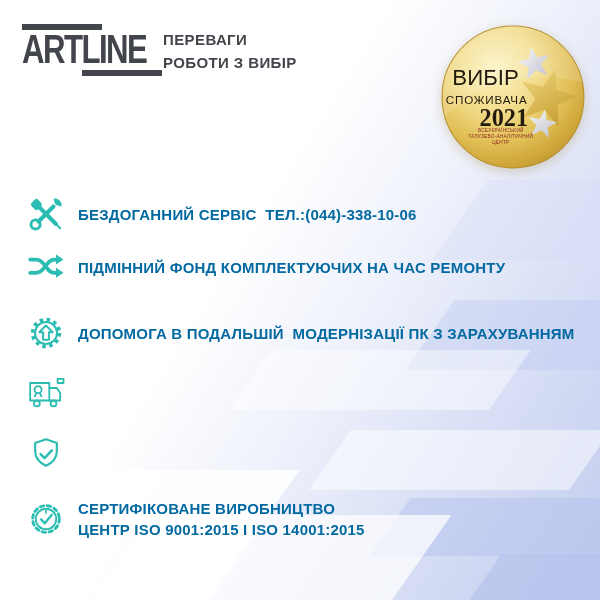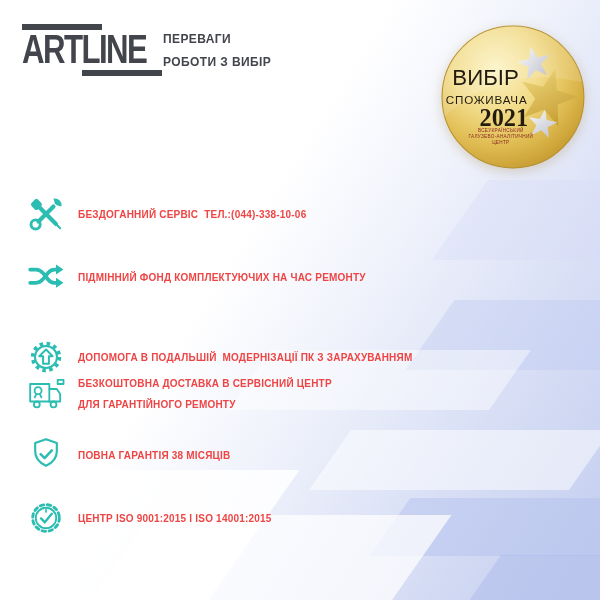--- a/index.html
+++ b/index.html
@@ -25,36 +25,36 @@
   .logo-bar-top{position:absolute;left:0;top:0;width:57%;height:6px;background:#43454C;}
   .logo-bar-bottom{position:absolute;right:0;bottom:0;width:57%;height:6px;background:#43454C;}
   .logo-text{
     position:absolute;left:0;top:4px;color:#43454C;font-weight:700;font-size:40px;
     line-height:42px;letter-spacing:-2px;transform:scaleX(.78);transform-origin:left top;
     white-space:nowrap;
   }
   
   .header{
     position:absolute;left:163px;top:28px;color:#43454C;font-weight:700;
-    font-size:12px;line-height:23px;letter-spacing:.4px;white-space:nowrap;
+    font-size:15px;line-height:23px;letter-spacing:.4px;white-space:nowrap;
   }
   
   .medal{
     position:absolute;left:438px;top:22px;width:152px;height:152px;
     filter:drop-shadow(0 3px 6px rgba(150,120,40,.28));
   }
   .medal text{font-family:"Liberation Sans",sans-serif;}
   .medal .year{font-family:"Liberation Serif",serif;}
   
   .adv{position:absolute;left:26px;display:flex;align-items:center;gap:12px;}
   .adv-icon{width:40px;height:40px;flex:0 0 40px;}
-  .adv-text{color:#ef4444;font-weight:700;font-size:10px;line-height:21px;letter-spacing:.2px;}
+  .adv-text{color:#0369a1;font-weight:700;font-size:15px;line-height:21px;letter-spacing:.2px;}
   .adv-line{white-space:pre;}
   .adv-line:empty{display:none;}
-  .a1{top:194px;} .a2{top:257px;align-items:center;} .a3{top:313px;margin-top:24px;} .a4{top:373px;} .a5{top:435px;} .a6{top:498px;}
+  .a1{top:194px;} .a2{top:247px;align-items:center;} .a3{top:313px;} .a4{top:373px;} .a5{top:435px;} .a6{top:498px;}
 </style>
 </head>
 <body>
 
 <div style="position:absolute;inset:0;">
 
   <div class="bg">
     <div class="shape s1"></div>
     <div class="shape s2"></div>
     <div class="shape s3"></div>
@@ -176,50 +176,43 @@
           <rect x="5" y="12" width="23" height="21"></rect>
           <path d="M28 18 h9 l4 6 v9 h-13"></path>
           <circle cx="13" cy="36.5" r="3.5"></circle>
           <circle cx="33" cy="36.5" r="3.5"></circle>
           <circle cx="14.5" cy="20" r="4.2"></circle>
           <path d="M12.5 23.8 l-2 4.2 M16.5 23.8 l2 4.2"></path>
           <rect x="38" y="7" width="7" height="5"></rect>
         </g>
       </svg>
     </span>
-    <div class="adv-text">
-      <div class="adv-line">БЕЗКОШТОВНА ДОСТАВКА В СЕРВІСНИЙ ЦЕНТР</div>
-      <div class="adv-line">ДЛЯ ГАРАНТІЙНОГО РЕМОНТУ</div>
-    </div>
   </div>
 
   <div class="adv a5">
     <span class="adv-icon">
       <svg viewBox="0 0 48 48" width="40" height="40">
         <g fill="none" stroke="#2CBDB2" stroke-linejoin="round" stroke-linecap="round">
           <path d="M24 5 l13 4.5 v10 c0 8.5 -5.5 14 -13 17.5 C16.5 33.5 11 28 11 19.5 v-10 z" stroke-width="2.6"></path>
           <path d="M17.5 23 l4.8 4.8 L31 18.5" stroke-width="3"></path>
         </g>
       </svg>
     </span>
-    <div class="adv-text">
-      <div class="adv-line">ПОВНА ГАРАНТІЯ 38 МІСЯЦІВ</div>
-
-    </div>
   </div>
 
   <div class="adv a6">
     <span class="adv-icon">
       <svg viewBox="0 0 48 48" width="40" height="40">
         <g fill="none" stroke="#2CBDB2" stroke-linecap="round">
           <circle cx="24" cy="24" r="16" stroke-width="3.4" stroke-dasharray="4.2 4.3"></circle>
           <circle cx="24" cy="24" r="12.3" stroke-width="2.2"></circle>
           <path d="M18 24.5 l4.5 4.5 L31 19" stroke-width="2.8"></path>
           <path d="M24 13.8 v3" stroke-width="2"></path>
         </g>
       </svg>
     </span>
     <div class="adv-text">
+      <div class="adv-line">СЕРТИФІКОВАНЕ ВИРОБНИЦТВО</div>
       <div class="adv-line">ЦЕНТР ISO 9001:2015 І ISO 14001:2015</div>
     </div>
   </div>
 
 </div>
 
 </body></html>

